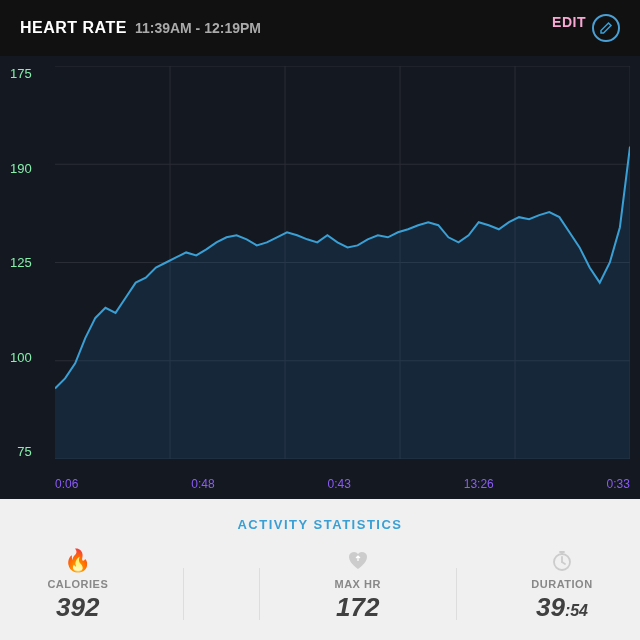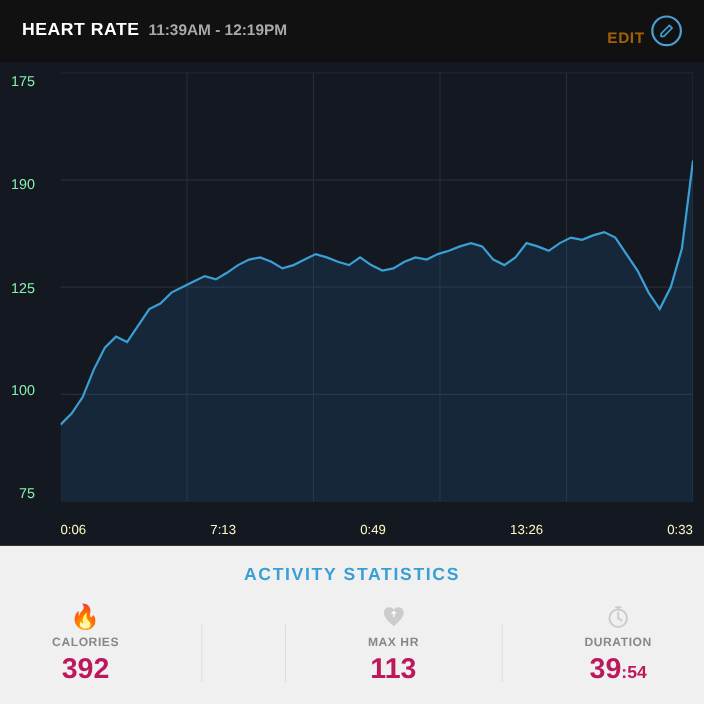--- a/index.html
+++ b/index.html
@@ -37,23 +37,23 @@
       font-size: 14px;
       font-weight: 700;
       margin-left: 8px;
     }
     .header-left {
       display: flex;
       align-items: baseline;
     }
     .edit-btn {
       display: flex;
-      align-items: flex-end;
+      align-items: flex-start;
       gap: 6px;
-      color: #a16207;
+      color: #f9a8d4;
       font-size: 14px;
       font-weight: 600;
       letter-spacing: 0.5px;
       cursor: pointer;
       background: none;
       border: none;
     }
     .edit-icon-circle {
       width: 28px;
       height: 28px;
@@ -97,21 +97,21 @@
 
     .chart-x-labels {
       position: absolute;
       bottom: 8px;
       left: 55px;
       right: 10px;
       display: flex;
       justify-content: space-between;
     }
     .x-label {
-      color: #fef9c3;
+      color: #8b5cf6;
       font-size: 12px;
     }
 
     
     .grid-line {
       stroke: #2a2d35;
       stroke-width: 1;
     }
 
     
@@ -126,21 +126,21 @@
     }
 
     
     .stats-panel {
       background: #f0f0f0;
       padding: 18px 10px 20px 10px;
     }
     .stats-title {
       text-align: center;
       color: #3a9fd4;
-      font-size: 16px;
+      font-size: 13px;
       font-weight: 600;
       letter-spacing: 1.5px;
       margin-bottom: 16px;
     }
     .stats-row {
       display: flex;
       justify-content: space-around;
       align-items: flex-start;
     }
     .stat-item {
@@ -157,24 +157,25 @@
       align-items: center;
     }
     .stat-label {
       color: #888;
       font-size: 11px;
       font-weight: 700;
       letter-spacing: 0.5px;
       text-align: center;
     }
     .stat-value {
-      color: #be185d;
+      color: #404040;
       font-size: 26px;
       font-weight: 700;
       line-height: 1;
+      font-style: italic;
     }
     .stat-value-sub {
       display: inline;
       font-size: 16px;
       font-weight: 600;
       text-align: center;
     }
     .stat-divider {
       width: 1px;
       background: #ddd;
@@ -254,22 +255,22 @@
           L360,158 L370,155 L380,158 L390,170 L400,175
           L410,168 L420,155 L430,158 L440,162 L450,155
           L460,150 L470,152 L480,148 L490,145 L500,150
           L510,165 L520,180 L530,200 L540,215 L550,195
           L560,160 L570,80"></path>
       </svg>
     </div>
 
     <div class="chart-x-labels">
       <span class="x-label">0:06</span>
-      <span class="x-label">7:13</span>
-      <span class="x-label">0:49</span>
+      <span class="x-label">0:48</span>
+      <span class="x-label">0:43</span>
       <span class="x-label">13:26</span>
       <span class="x-label">0:33</span>
     </div>
   </div>
 
   <div class="stats-panel">
     <div class="stats-title">ACTIVITY STATISTICS</div>
     <div class="stats-row">
 
       <div class="stat-item">
@@ -284,21 +285,21 @@
       <div class="stat-divider"></div>
 
       <div class="stat-item">
         <div class="stat-icon">
           <svg width="22" height="20" viewBox="0 0 22 20" fill="none">
             <path d="M11 18S2 12 2 6a5 5 0 0 1 9-3 5 5 0 0 1 9 3c0 6-9 12-9 12z" fill="#ccc"></path>
             <path d="M11 10 L11 5 M9 7 L11 5 L13 7" stroke="#fff" stroke-width="1.2" fill="none"></path>
           </svg>
         </div>
         <div class="stat-label">MAX HR</div>
-        <div class="stat-value">113</div>
+        <div class="stat-value">172</div>
       </div>
 
       <div class="stat-divider"></div>
 
       <div class="stat-item">
         <div class="stat-icon">
           <svg width="22" height="22" viewBox="0 0 22 22" fill="none">
             <circle cx="11" cy="12" r="8" stroke="#ccc" stroke-width="1.8"></circle>
             <line x1="11" y1="12" x2="11" y2="7" stroke="#ccc" stroke-width="1.8" stroke-linecap="round"></line>
             <line x1="11" y1="12" x2="14" y2="14" stroke="#ccc" stroke-width="1.8" stroke-linecap="round"></line>

